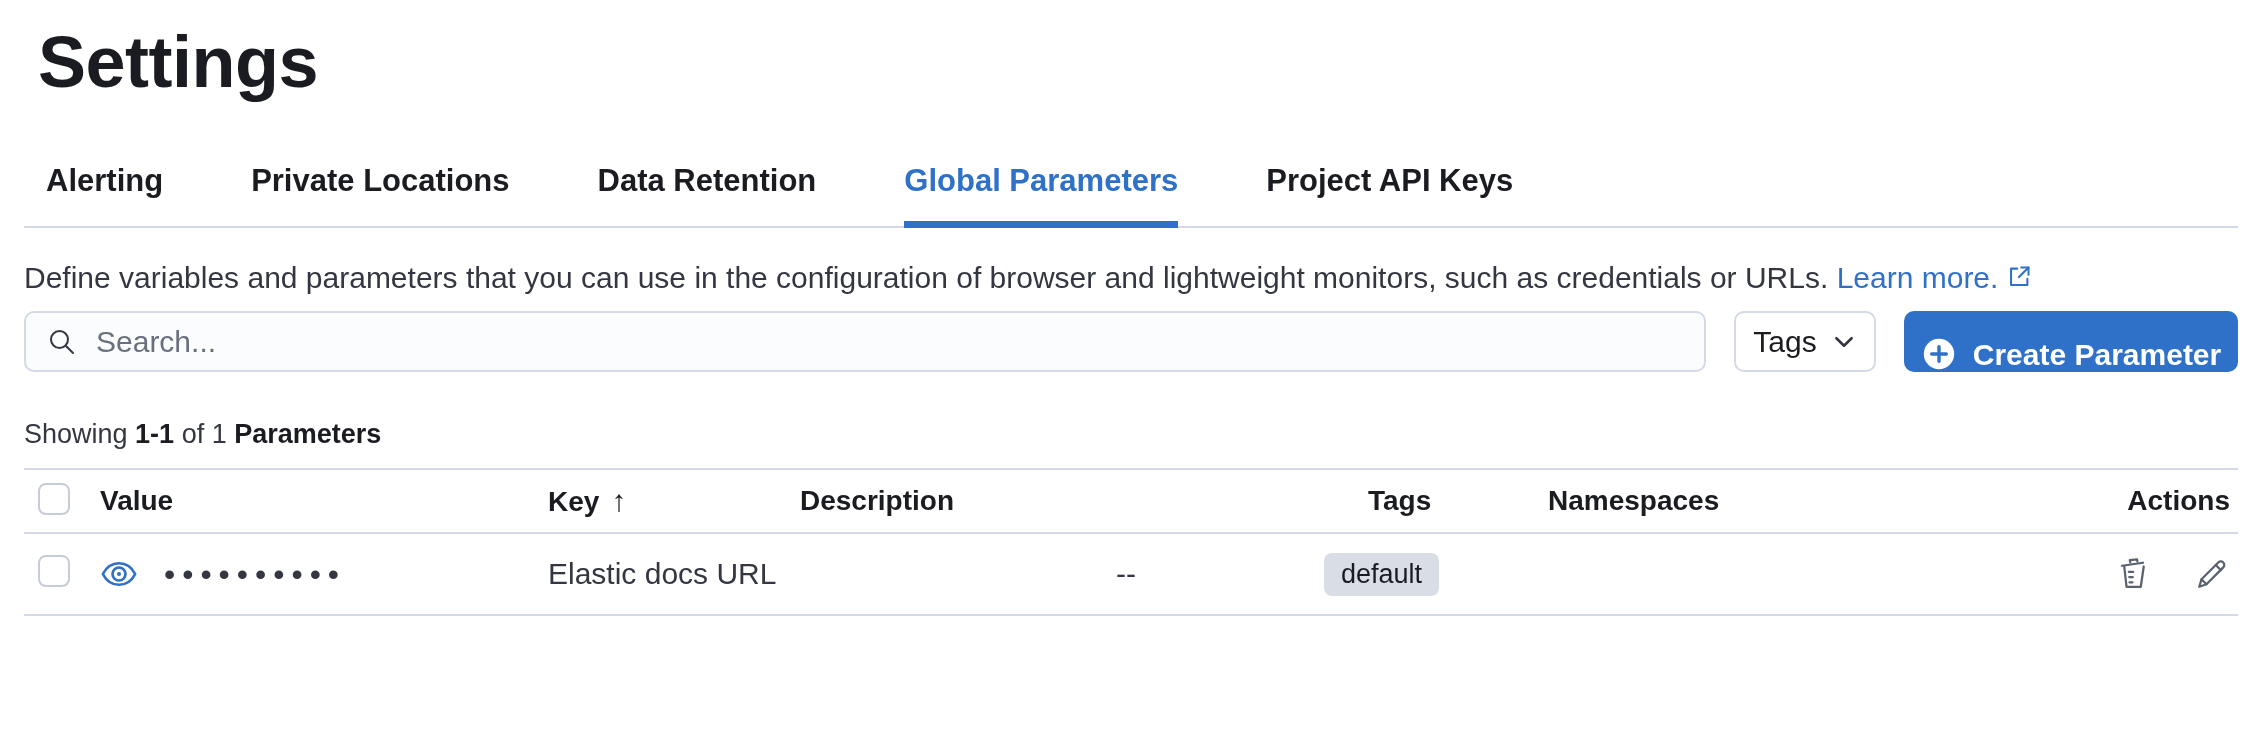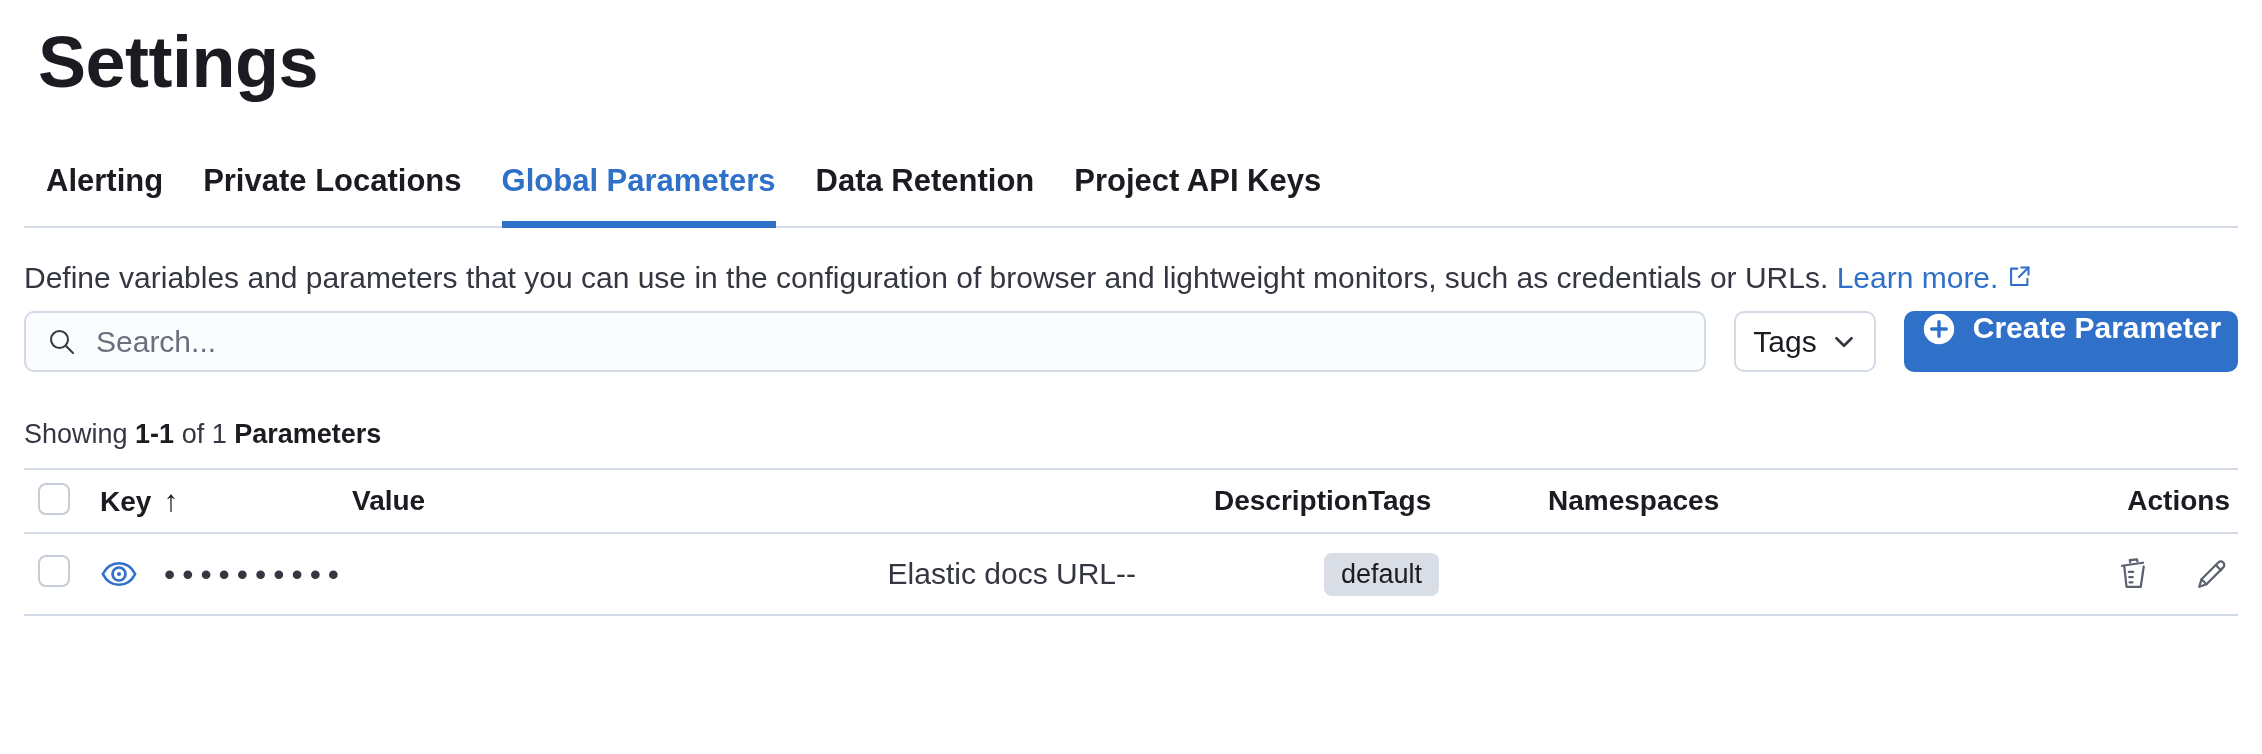--- a/index.html
+++ b/index.html
@@ -7,59 +7,59 @@
     --border:#D3DAE6; --badge_bg:#D9DDE6; --search_bg:#FBFCFD; --icon_gray:#5A6270;
   }
   *{box-sizing:border-box; margin:0; padding:0;}
   html,body{width:2262px; height:754px; background:#fff; overflow:hidden;}
   body{font-family:"Liberation Sans", sans-serif; color:var(--text);}
   .page{padding:0 24px; width:2262px;}
 
   .page-title{margin:24px 0 0 14px; font-size:72px; line-height:76px; font-weight:700;
     color:var(--heading); letter-spacing:-0.5px;}
 
-  .tabs{display:flex; gap:40px; margin-top:62px; padding-left:22px;
+  .tabs{display:flex; gap:88px; margin-top:62px; padding-left:22px;
     border-bottom:2px solid var(--border); align-items:flex-end;}
   .tab{font-size:31px; font-weight:700; color:var(--heading); line-height:38px;
     padding-bottom:26px; cursor:pointer; white-space:nowrap;}
   .tab.active{color:var(--accent); border-bottom:7px solid var(--accent); margin-bottom:-2px; padding-bottom:21px;}
 
   .description{margin-top:26px; font-size:30px; line-height:47px; color:var(--text); max-width:2200px;}
   .learn-more{color:var(--accent); text-decoration:none; cursor:pointer; white-space:nowrap;}
   .learn-more svg{width:27px; height:27px; vertical-align:-2px; margin-left:8px;}
 
   .toolbar{display:flex; gap:28px; margin-top:10px; height:61px; align-items:stretch;}
   .search-box{flex:1; display:flex; align-items:center; gap:18px; padding:0 20px;
     background:var(--search_bg); border:2px solid var(--border); border-radius:10px;}
   .search-box svg{width:32px; height:32px; flex:none;}
   .search-box input{flex:1; border:none; outline:none; background:transparent;
     font-family:inherit; font-size:30px; color:var(--text);}
   .search-box input::placeholder{color:var(--subdued);}
   .tags-btn{width:142px; display:flex; align-items:center; justify-content:center; gap:14px;
     background:#fff; border:2px solid var(--border); border-radius:10px; cursor:pointer;
     font-family:inherit; font-size:30px; font-weight:500; color:var(--heading);}
   .tags-btn svg{width:26px; height:26px;}
-  .create-btn{width:334px; display:flex; align-items:flex-start; justify-content:center; gap:16px;
+  .create-btn{width:334px; display:flex; align-items:flex-end; justify-content:center; gap:16px;
     background:var(--accent); border:none; border-radius:10px; cursor:pointer;
     font-family:inherit; font-size:30px; font-weight:600; color:#fff;}
   .create-btn svg{width:36px; height:36px;}
 
   .summary{margin-top:44px; font-size:27px; line-height:36px; color:var(--text);}
   .summary b{font-weight:700; color:var(--heading);}
 
   .table{margin-top:16px; width:100%;}
   .thead{display:flex; align-items:center; height:66px;
     border-top:2px solid var(--border); border-bottom:2px solid var(--border);}
   .trow{display:flex; align-items:center; height:82px; border-bottom:2px solid var(--border);
     font-size:30px; color:var(--text);}
   .col{flex:none;}
   .col-check{width:76px; padding-left:14px;}
   .col-key{width:252px;}
   .col-value{width:448px; display:flex; align-items:center; gap:26px;}
-  .col-desc{width:568px;text-align:right;}
+  .col-desc{width:568px;}
   .col-tags{width:180px;}
   .col-ns{width:572px;}
   .col-actions{flex:1; display:flex; justify-content:flex-end; align-items:center; gap:42px; padding-right:8px;text-align:right;}
   .th{font-size:28px; font-weight:700; color:var(--heading);}
   .th.sortable{cursor:pointer;}
   .sort-arrow{font-weight:400; margin-left:12px; font-size:30px;}
   .checkbox{display:inline-block; width:32px; height:32px; background:#fff;
     border:2px solid #C6CDD8; border-radius:8px; cursor:pointer;}
   .dots{font-size:32px; letter-spacing:7px; color:var(--text);}
   .eye-btn{background:none; border:none; cursor:pointer; line-height:0; padding:0;}
@@ -72,22 +72,22 @@
 </head>
 <body>
 
 <div class="page">
 
   <h1 class="page-title">Settings</h1>
 
   <nav class="tabs">
     <div class="tab">Alerting</div>
     <div class="tab">Private Locations</div>
+    <div class="tab">Data Retention</div>
     <div class="tab active">Global Parameters</div>
-    <div class="tab">Data Retention</div>
     <div class="tab">Project API Keys</div>
   </nav>
 
   <p class="description">
     <span>Define variables and parameters that you can use in the configuration of browser and lightweight monitors, such as credentials or URLs.</span>
     <a class="learn-more"><span>Learn more.</span><svg viewBox="0 0 24 24" fill="none" stroke="#2F70C8" stroke-width="1.8" stroke-linecap="round" stroke-linejoin="round">
           <path d="M10 5 H4.5 V19.5 H19 V14"></path>
           <path d="M13.5 4 H20 V10.5"></path>
           <path d="M20 4 L11.5 12.5"></path>
         </svg></a>
@@ -123,24 +123,24 @@
     <span>1</span>
     <b>Parameters</b>
   </div>
 
   <div class="table">
 
     <div class="thead">
       <div class="col col-check">
         <span class="checkbox"></span>
       </div>
+      <div class="col col-value th">Value</div>
       <div class="col col-key th sortable">
         <span>Key</span><span class="sort-arrow">↑</span>
       </div>
-      <div class="col col-value th">Value</div>
       <div class="col col-desc th">Description</div>
       <div class="col col-tags th">Tags</div>
       <div class="col col-ns th">Namespaces</div>
       <div class="col col-actions th">Actions</div>
     </div>
 
     <div class="trow">
       <div class="col col-check">
         <span class="checkbox"></span>
       </div>

